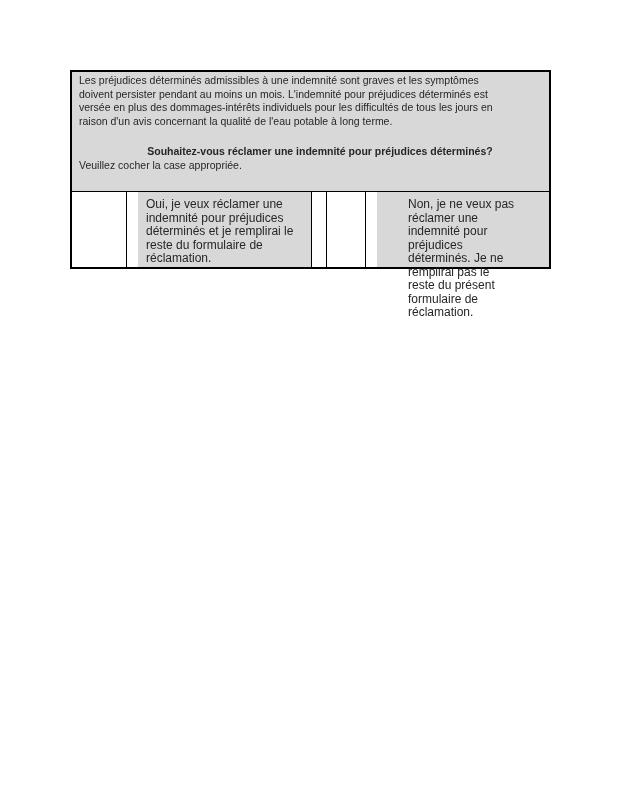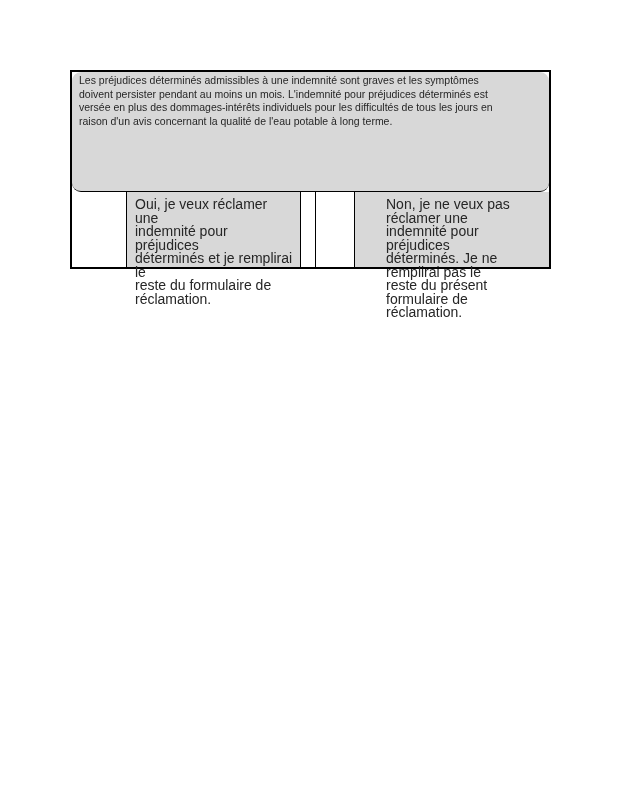--- a/index.html
+++ b/index.html
@@ -27,21 +27,20 @@
     background: #ffffff;
   }
   .info-row {
     box-sizing: border-box;
     height: 120px;
     background: #d8d8d8;
     border-bottom: 1px solid #000000;
     padding: 2px 6px 0 7px;
     font-size: 10.5px;
     line-height: 13.5px;
-    border-radius: 9px;
   }
   .info-row p {
     margin: 0;
   }
   .intro {
     white-space: pre-line;
   }
   .question {
     margin-top: 17px !important;
     font-weight: bold;
@@ -68,24 +67,25 @@
   }
   .cb1 { width: 55px; }
   .cb2 { width: 39px; }
   .spacer-cell {
     width: 15px;
     background: #ffffff;
     border-right: 1px solid #000000;
   }
   .label-cell {
     background: #d8d8d8;
-    font-size: 14px;
+    font-size: 12px;
     line-height: 13.5px;
     padding: 6px 6px 0 8px;
     white-space: pre-line;
+    margin-left: 11px;
   }
   .label-cell.yes {
     width: 174px;
     border-right: 1px solid #000000;
   }
   .label-cell.no {
     flex: 1;
     padding-left: 31px;
   }
 </style>
@@ -93,20 +93,22 @@
 <body>
 
 <div class="page">
   <div class="claim-table">
 
     <div class="info-row">
       <p class="intro">Les préjudices déterminés admissibles à une indemnité sont graves et les symptômes
 doivent persister pendant au moins un mois. L'indemnité pour préjudices déterminés est
 versée en plus des dommages-intérêts individuels pour les difficultés de tous les jours en
 raison d'un avis concernant la qualité de l'eau potable à long terme.</p>
+      <p class="question">Souhaitez-vous réclamer une indemnité pour préjudices déterminés?</p>
+      <p class="instruction">Veuillez cocher la case appropriée.</p>
     </div>
 
     <div class="options-row">
       <div class="cell checkbox-cell cb1"></div>
       <div class="cell label-cell yes">Oui, je veux réclamer une
 indemnité pour préjudices
 déterminés et je remplirai le
 reste du formulaire de
 réclamation.</div>
       <div class="cell spacer-cell"></div>

